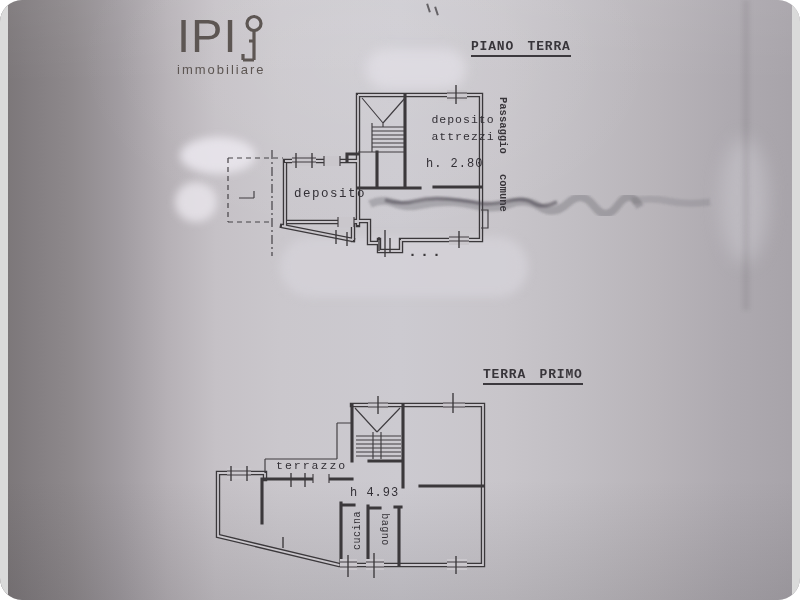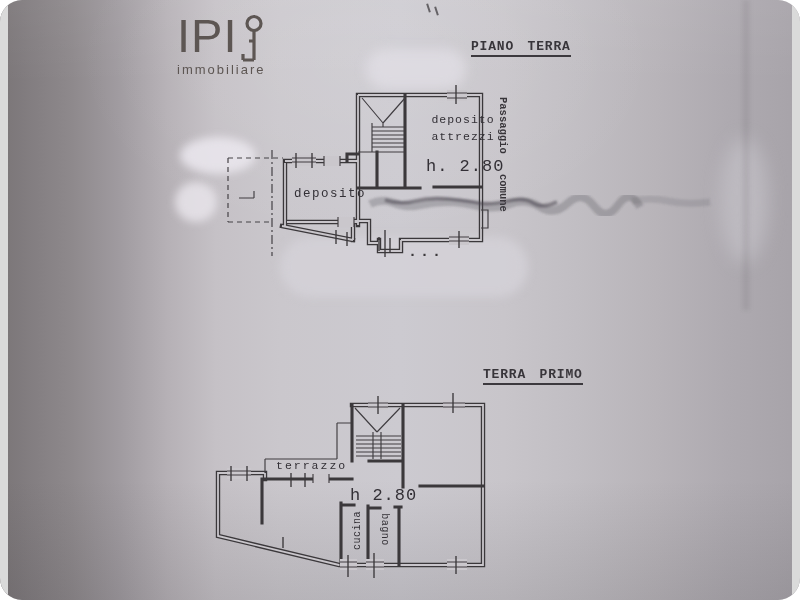--- a/index.html
+++ b/index.html
@@ -39,21 +39,21 @@
   .logo-sub{font-family:"Liberation Sans","DejaVu Sans",sans-serif; font-size:13px;
     letter-spacing:2px; margin-top:-4px;}
 
   
   .floor-title{position:absolute; z-index:6; color:#38353a; font-weight:bold; font-size:13px;
     letter-spacing:0.8px; word-spacing:5px; padding-bottom:1px; border-bottom:2px solid #3c393e;}
   .t1{left:471px; top:39px;}
   .t2{left:483px; top:367px;}
 
   
-  .plabel{position:absolute; z-index:7; color:#333036; font-size:17px; letter-spacing:1px; white-space:nowrap;}
+  .plabel{position:absolute; z-index:7; color:#333036; font-size:12px; letter-spacing:1px; white-space:nowrap;}
   .lbl-cantina{left:294px; top:187px; font-size:12.5px; letter-spacing:1.5px;}
   .lbl-deposito{left:415px; top:111px; width:64px; white-space:normal; text-align:center; line-height:17px; font-size:11.5px;margin-left:16px;}
   .lbl-h-gf{left:426px; top:157px;}
   .lbl-terrazzo{left:276px; top:459px; font-size:11.5px; letter-spacing:2px;}
   .lbl-h-ff{left:350px; top:486px;}
   .vert{font-size:10px; letter-spacing:0.5px;}
   .lbl-cucina{left:322px; top:525px; width:70px; text-align:center; transform:rotate(-90deg);}
   .lbl-bagno{left:352px; top:524px; width:64px; text-align:center; transform:rotate(90deg);}
   .side-note{position:absolute; left:497px; top:97px; z-index:7; color:#38353a;
     writing-mode:vertical-rl; font-size:10.5px; letter-spacing:0; font-weight:bold;}
@@ -181,19 +181,19 @@
     <rect class="paper" x="227" y="468" width="24" height="11"></rect>
     <rect class="paper" x="313" y="474" width="16" height="9"></rect>
     <rect class="paper" x="340" y="559" width="17" height="11"></rect>
     <rect class="paper" x="366" y="559" width="18" height="11"></rect>
     <rect class="paper" x="447" y="559" width="20" height="11"></rect>
     <path class="tn" d="M368,403 H388 M368,407 H388 M443,403 H465 M443,407 H465 M227,471 H251 M227,475 H251 M340,562 H357 M340,567 H357 M366,562 H384 M366,567 H384 M447,562 H467 M447,567 H467 M313,474 V483 M329,474 V483"></path>
     <path class="tk" d="M378,396 V414 M453,393 V413 M231,466 V481 M247,466 V481 M291,473 V487 M305,473 V487 M348,555 V577 M374,553 V578 M456,556 V574 M283,537 V548"></path>
   </svg>
 
   <div class="plabel lbl-terrazzo">terrazzo</div>
-  <div class="plabel lbl-h-ff">h 2.80</div>
+  <div class="plabel lbl-h-ff">h 4.93</div>
   <div class="plabel vert lbl-cucina">cucina</div>
   <div class="plabel vert lbl-bagno">bagno</div>
 
   <div class="edge left"></div>
   <div class="edge right"></div>
 </div>
 
 </body></html>

